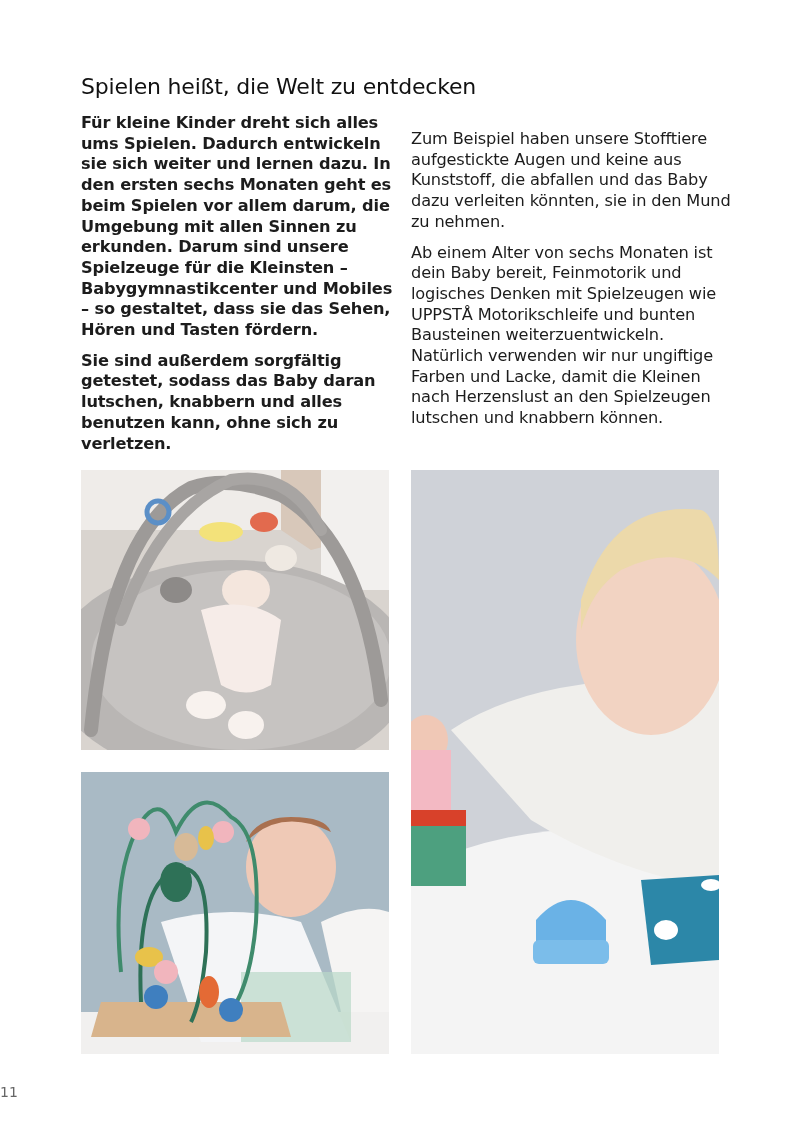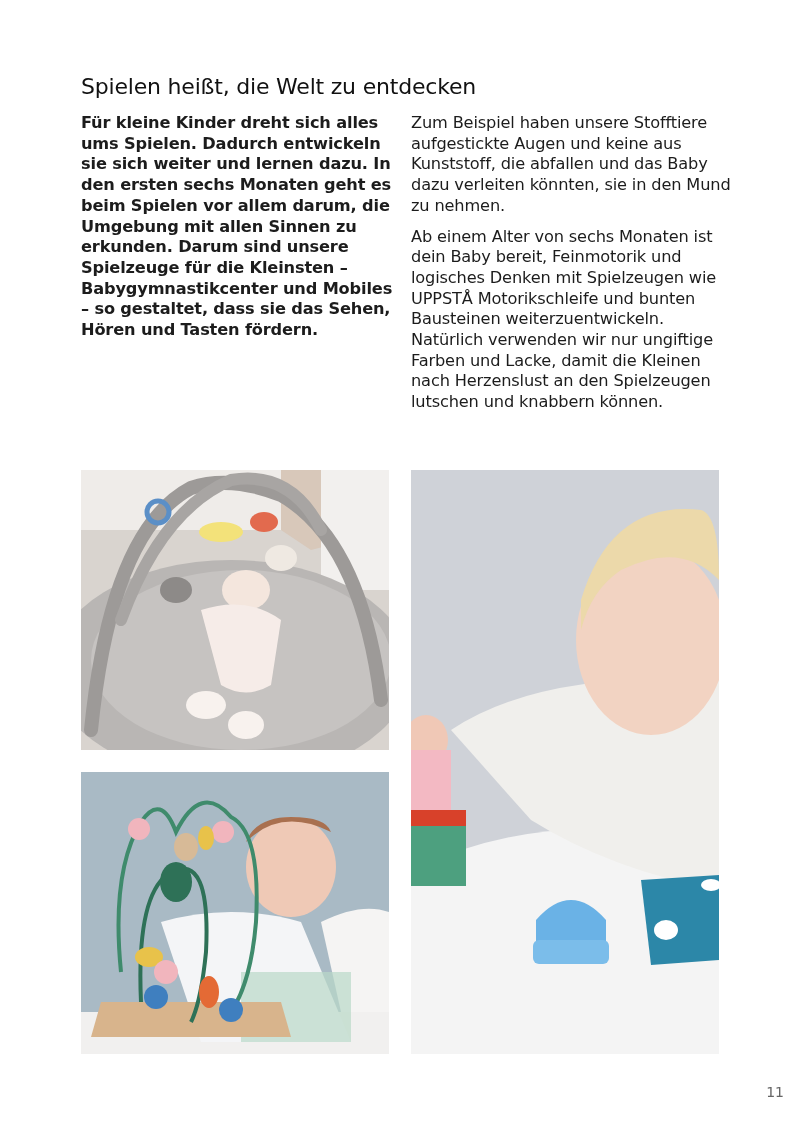--- a/index.html
+++ b/index.html
@@ -3,36 +3,37 @@
 <meta charset="utf-8">
 <style>
   html, body { margin: 0; padding: 0; background: #ffffff; }
   body { width: 800px; height: 1135px; position: relative; overflow: hidden;
          font-family: "DejaVu Sans", "Liberation Sans", sans-serif; color: #111111; }
   .title { position: absolute; left: 81px; top: 74px; margin: 0;
            font-size: 22px; font-weight: normal; letter-spacing: -0.2px; color: #111111; white-space: nowrap; }
   .col { position: absolute; top: 113px; width: 320px; font-size: 16.2px; line-height: 20.7px; color: #1c1c1c; letter-spacing: -0.15px; }
   .col p { margin: 0 0 10px 0; }
   .col-left { left: 81px; font-weight: bold; }
-  .col-right { left: 411px; width: 320px; }
+  .col-right { left: 411px; width: 320px; margin-top: 16px; }
   .photo { position: absolute; overflow: hidden; }
   .photo svg { display: block; width: 100%; height: 100%; }
   .photo-gym { left: 81px; top: 470px; width: 308px; height: 280px; }
   .photo-bead { left: 81px; top: 772px; width: 308px; height: 282px; }
   .photo-cups { left: 411px; top: 470px; width: 308px; height: 584px; }
-  .page-number { position: absolute; left: 0; width: 784px; top: 1084px; text-align: right;
+  .page-number { position: absolute; left: 0; width: 784px; top: 1084px; text-align: left;
                  font-size: 14px; color: #666666; }
 </style>
 </head>
 <body>
 
 <h1 class="title">Spielen heißt, die Welt zu entdecken</h1>
 
 <div class="col col-left">
   <p>Für kleine Kinder dreht sich alles ums Spielen. Dadurch entwickeln sie sich weiter und lernen dazu. In den ersten sechs Monaten geht es beim Spielen vor allem darum, die Umgebung mit allen Sinnen zu erkunden. Darum sind unsere Spielzeuge für die Kleinsten – Babygymnastikcenter und Mobiles – so gestaltet, dass sie das Sehen, Hören und Tasten fördern.</p>
+  <p>Sie sind außerdem sorgfältig getestet, sodass das Baby daran lutschen, knabbern und alles benutzen kann, ohne sich zu verletzen.</p>
 </div>
 
 <div class="col col-right">
   <p>Zum Beispiel haben unsere Stofftiere aufgestickte Augen und keine aus Kunststoff, die abfallen und das Baby dazu verleiten könnten, sie in den Mund zu nehmen.</p>
   <p>Ab einem Alter von sechs Monaten ist dein Baby bereit, Feinmotorik und logisches Denken mit Spielzeugen wie UPPSTÅ Motorikschleife und bunten Bausteinen weiterzuentwickeln. Natürlich verwenden wir nur ungiftige Farben und Lacke, damit die Kleinen nach Herzenslust an den Spielzeugen lutschen und knabbern können.</p>
 </div>
 
 <div class="photo photo-gym">
   <svg viewBox="0 0 308 280" preserveAspectRatio="none">
     <rect width="308" height="280" fill="#d9d4cf"></rect>

